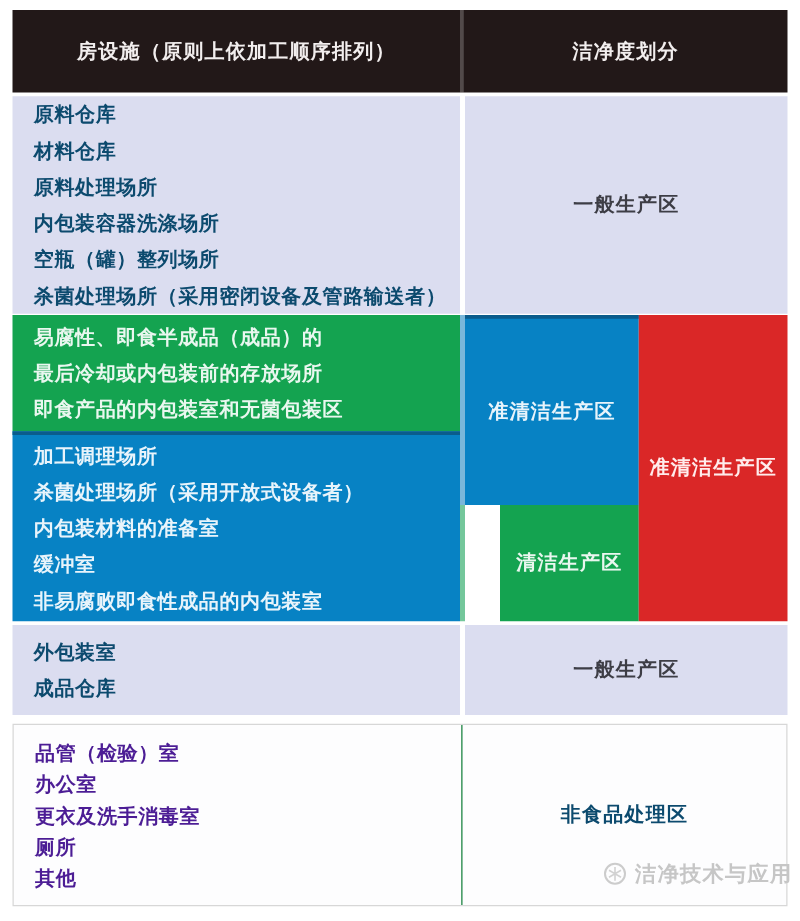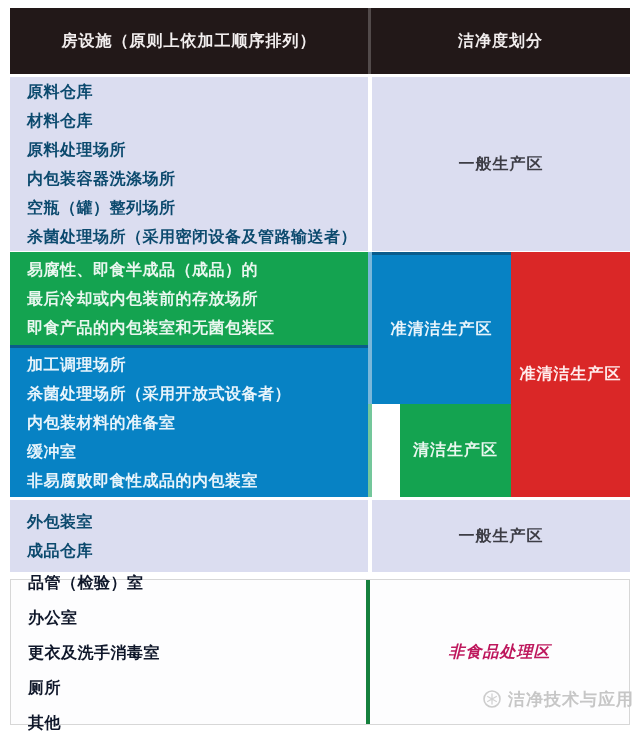--- a/index.html
+++ b/index.html
@@ -49,23 +49,23 @@
   .mg{height:93px;display:flex;align-items:center;justify-content:center;
     font-size:16px;font-weight:bold;letter-spacing:1px;margin-left:28px;}
   .red-cell{flex:1;background:#da2727;color:#ffecec;
     display:flex;align-items:center;justify-content:center;
     font-size:16px;font-weight:bold;letter-spacing:1px;}
   
   .row4{top:500px;height:72px;}
   
   .row5{top:579px;height:146px;background:#fdfdfe;
     box-sizing:border-box;border:1px solid #d7d7d7;}
-  .row5 .list-cell{width:359px;border-right:4px solid #15803d;
-    color:#0f172a;line-height:35px;}
-  .row5 .zone-cell{color:#be185d;font-style:italic;}
+  .row5 .list-cell{width:359px;border-right:1px solid #15803d;
+    color:#4c1d95;line-height:25px;}
+  .row5 .zone-cell{color:#0c4a6e;}
   
   .watermark{position:absolute;left:482px;top:687px;height:24px;
     display:flex;align-items:center;gap:6px;
     color:#c6c6c6;font-size:17px;font-weight:bold;letter-spacing:1px;}
   .wm-icon{width:20px;height:20px;flex:0 0 auto;}
 </style>
 </head>
 <body>
 
 <div class="page">

